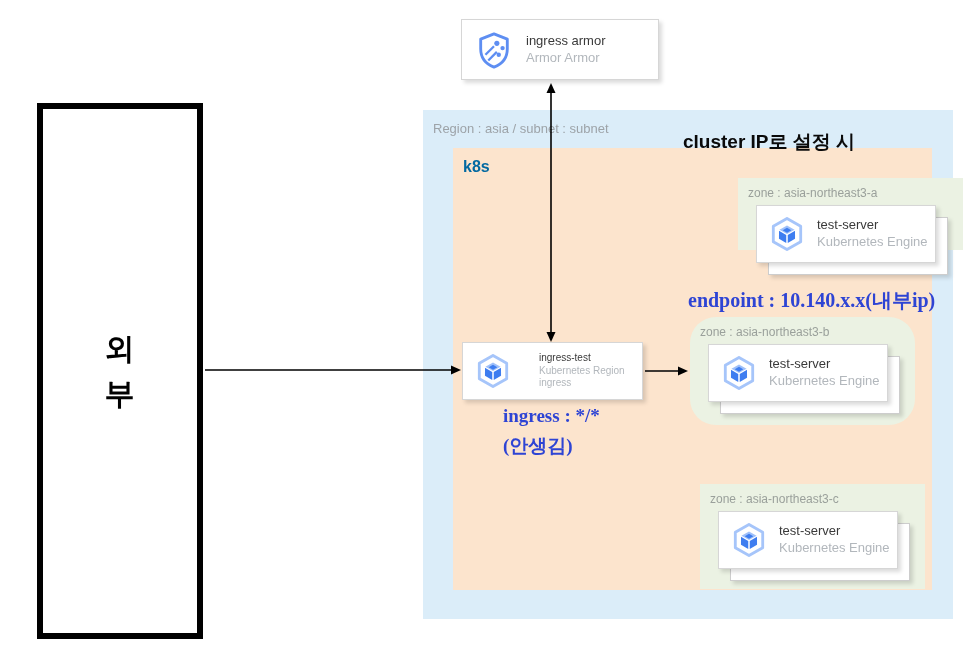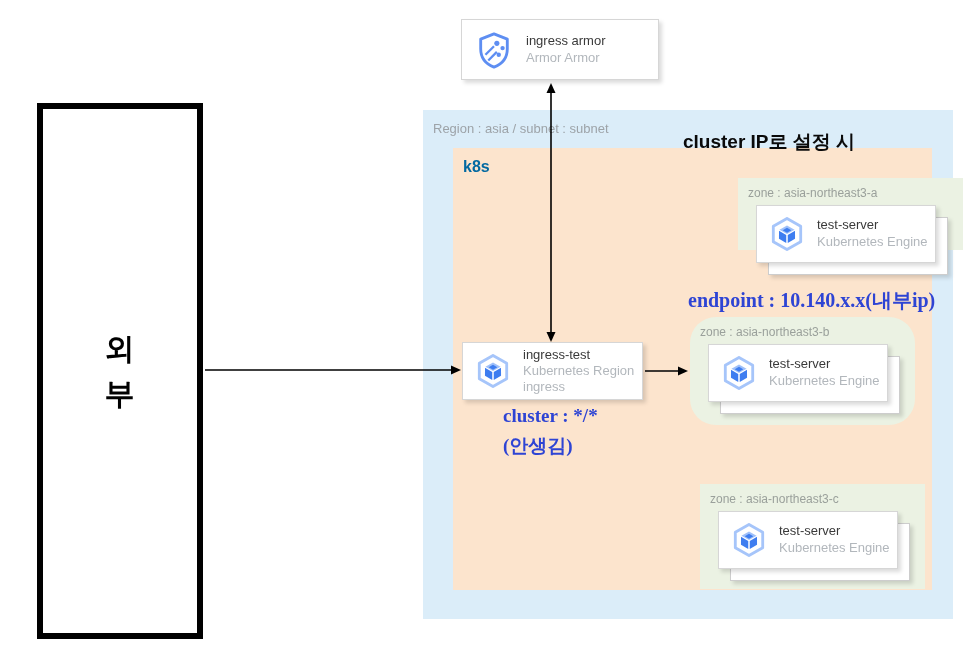--- a/index.html
+++ b/index.html
@@ -35,21 +35,21 @@
   .card-text{display:flex;flex-direction:column;justify-content:center;}
   .card-title{font-size:13px;color:#3a3a3a;line-height:1.3;}
   .card-sub{font-size:13px;color:#b2b7bc;line-height:1.3;}
   .card-icon{flex:0 0 auto;margin:0 13px 0 13px;}
 
   .zone-card{left:18px;top:27px;width:180px;height:58px;align-items:center;}
   .zone-card-back{left:30px;top:39px;width:180px;height:58px;}
 
   .armor-card{left:461px;top:19px;width:198px;height:61px;}
   .ingress-card{left:462px;top:342px;width:181px;height:58px;}
-  .ingress-card .card-title,.ingress-card .card-sub{font-size:13px;line-height:1.25;}
+  .ingress-card .card-title,.ingress-card .card-sub{font-size:10px;line-height:1.25;margin-left:16px;}
 
   
   .blue-note{position:absolute;color:var(--accent_blue,#2e44d4);font-weight:800;z-index:4;white-space:nowrap;font-family:Liberation Serif, serif;}
   .endpoint-note{left:688px;top:287px;font-size:20px;}
   .frontend-note{left:503px;top:401px;font-size:19px;line-height:30px;}
 
   .arrows{position:absolute;left:0;top:0;width:974px;height:649px;z-index:5;pointer-events:none;}
 </style>
 </head>
 <body>
@@ -166,17 +166,17 @@
       <polygon points="26.5,14.6 18.8,19 18.8,27.6 26.5,23.1" fill="#3e7df0"></polygon>
     </svg>
     <div class="card-text">
       <div class="card-title">ingress-test</div>
       <div class="card-sub">Kubernetes Region</div>
       <div class="card-sub">ingress</div>
     </div>
   </div>
 
   <div class="blue-note frontend-note">
-    <div>cluster : */*</div>
+    <div>ingress : */*</div>
     <div>(안생김)</div>
   </div>
 
 </div>
 
 </body></html>

